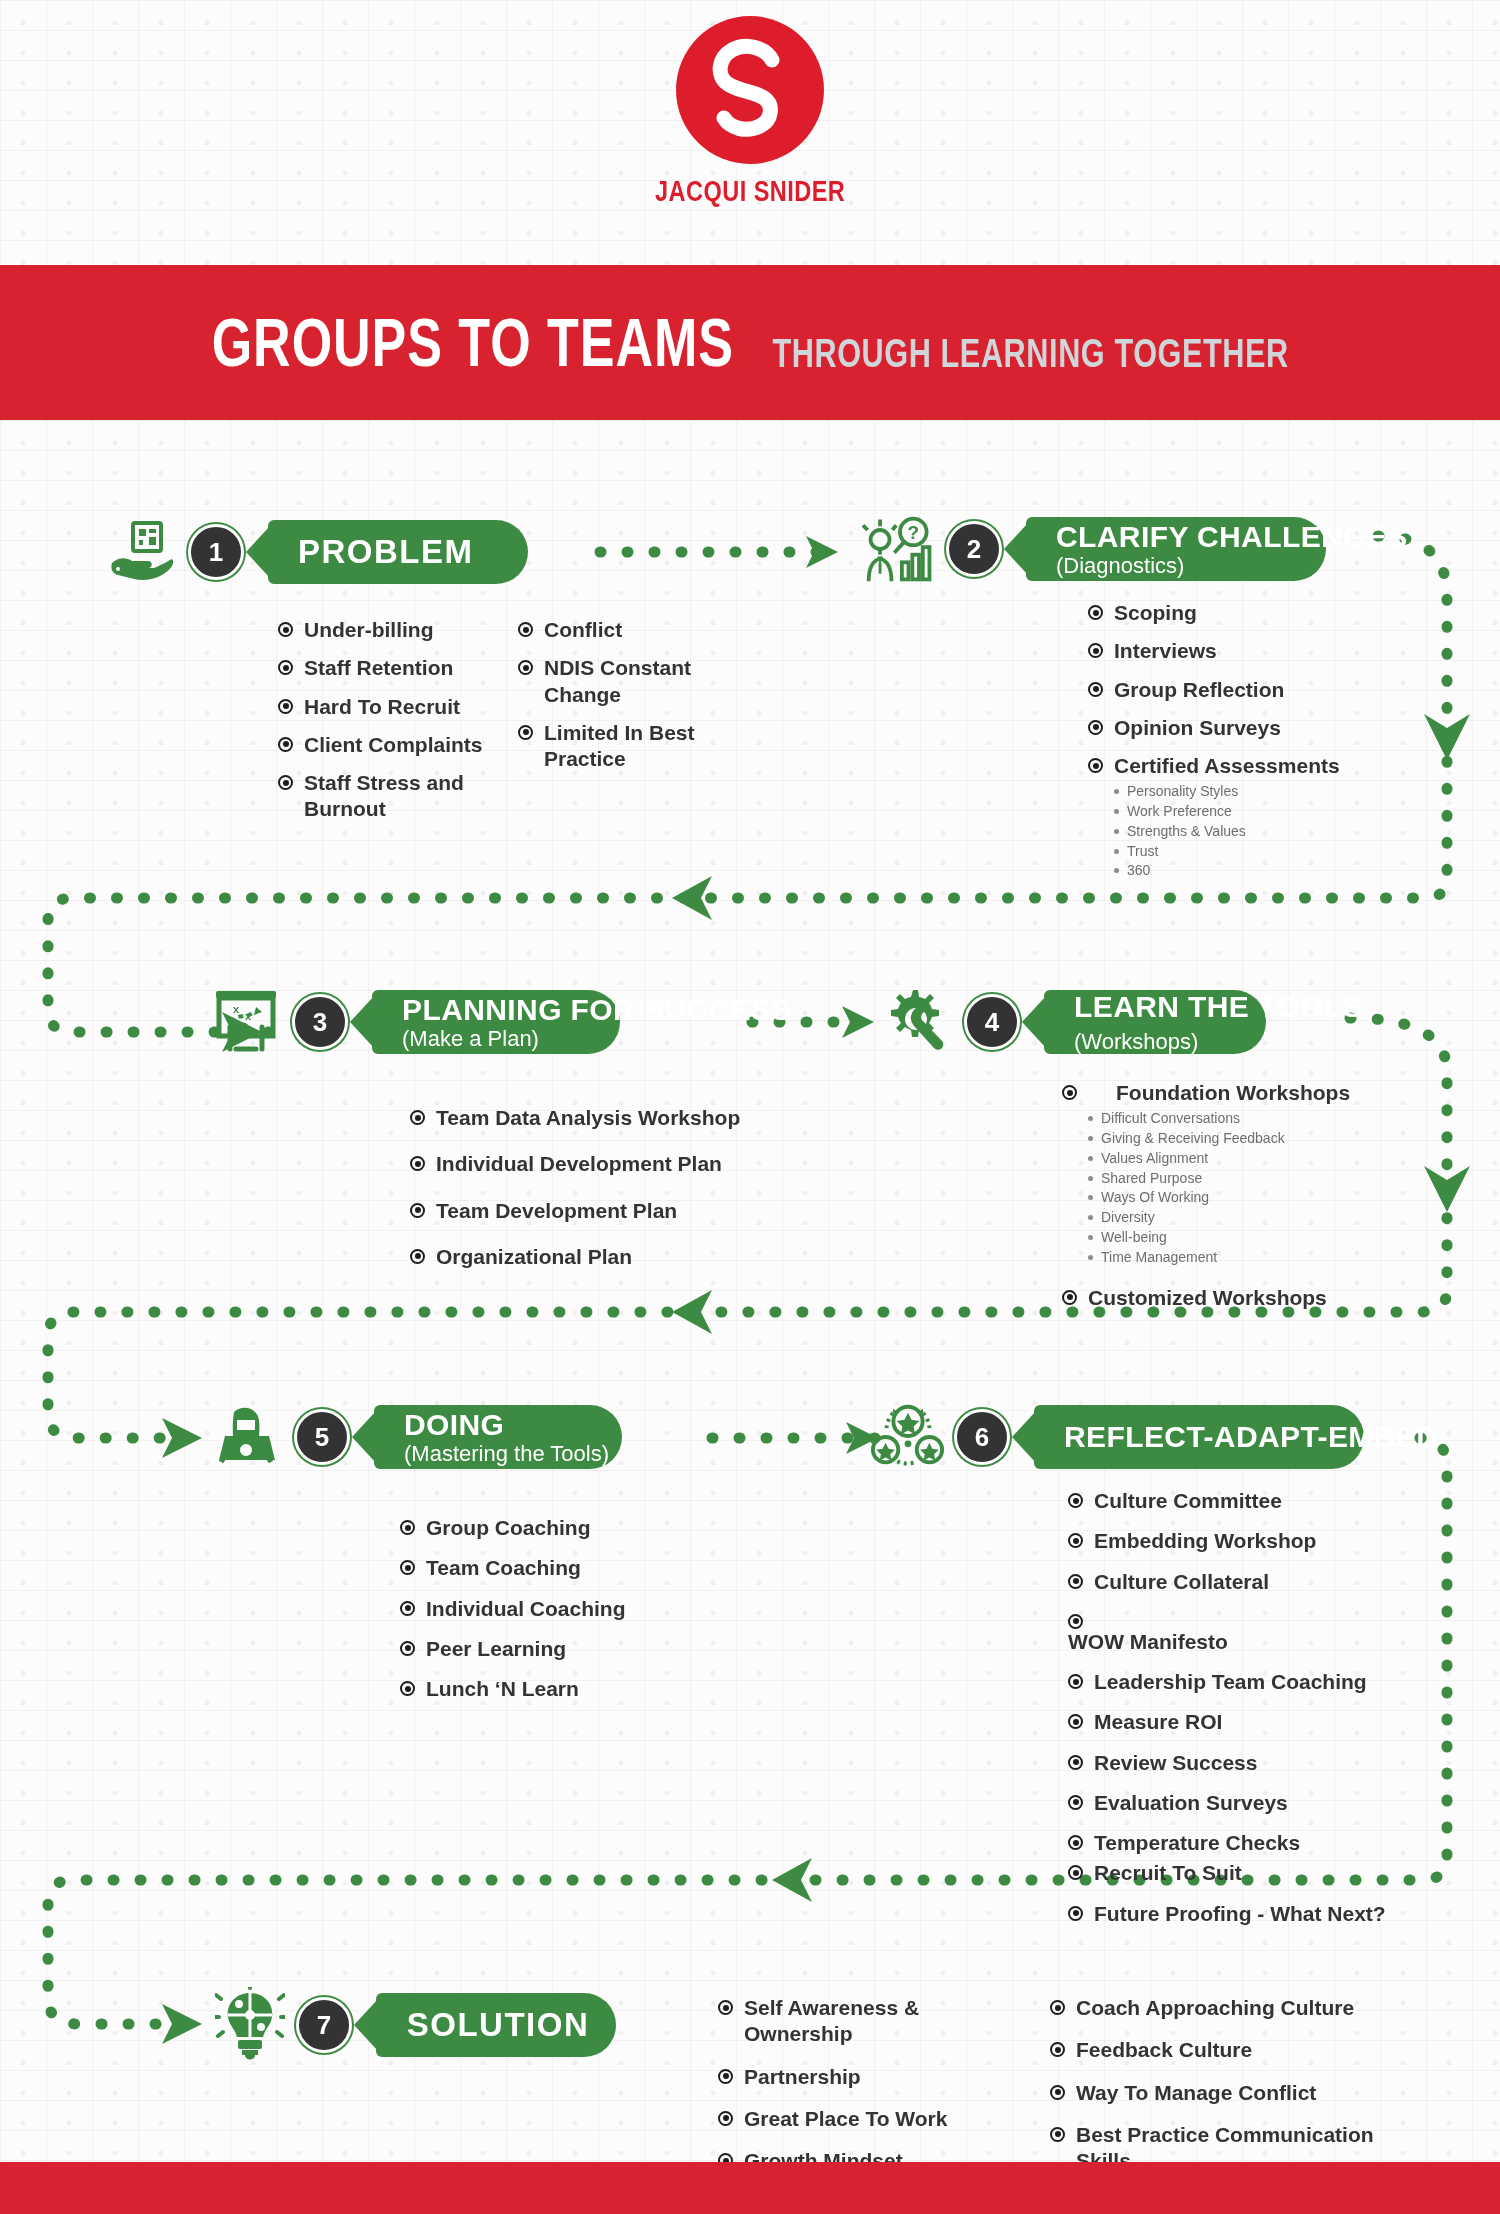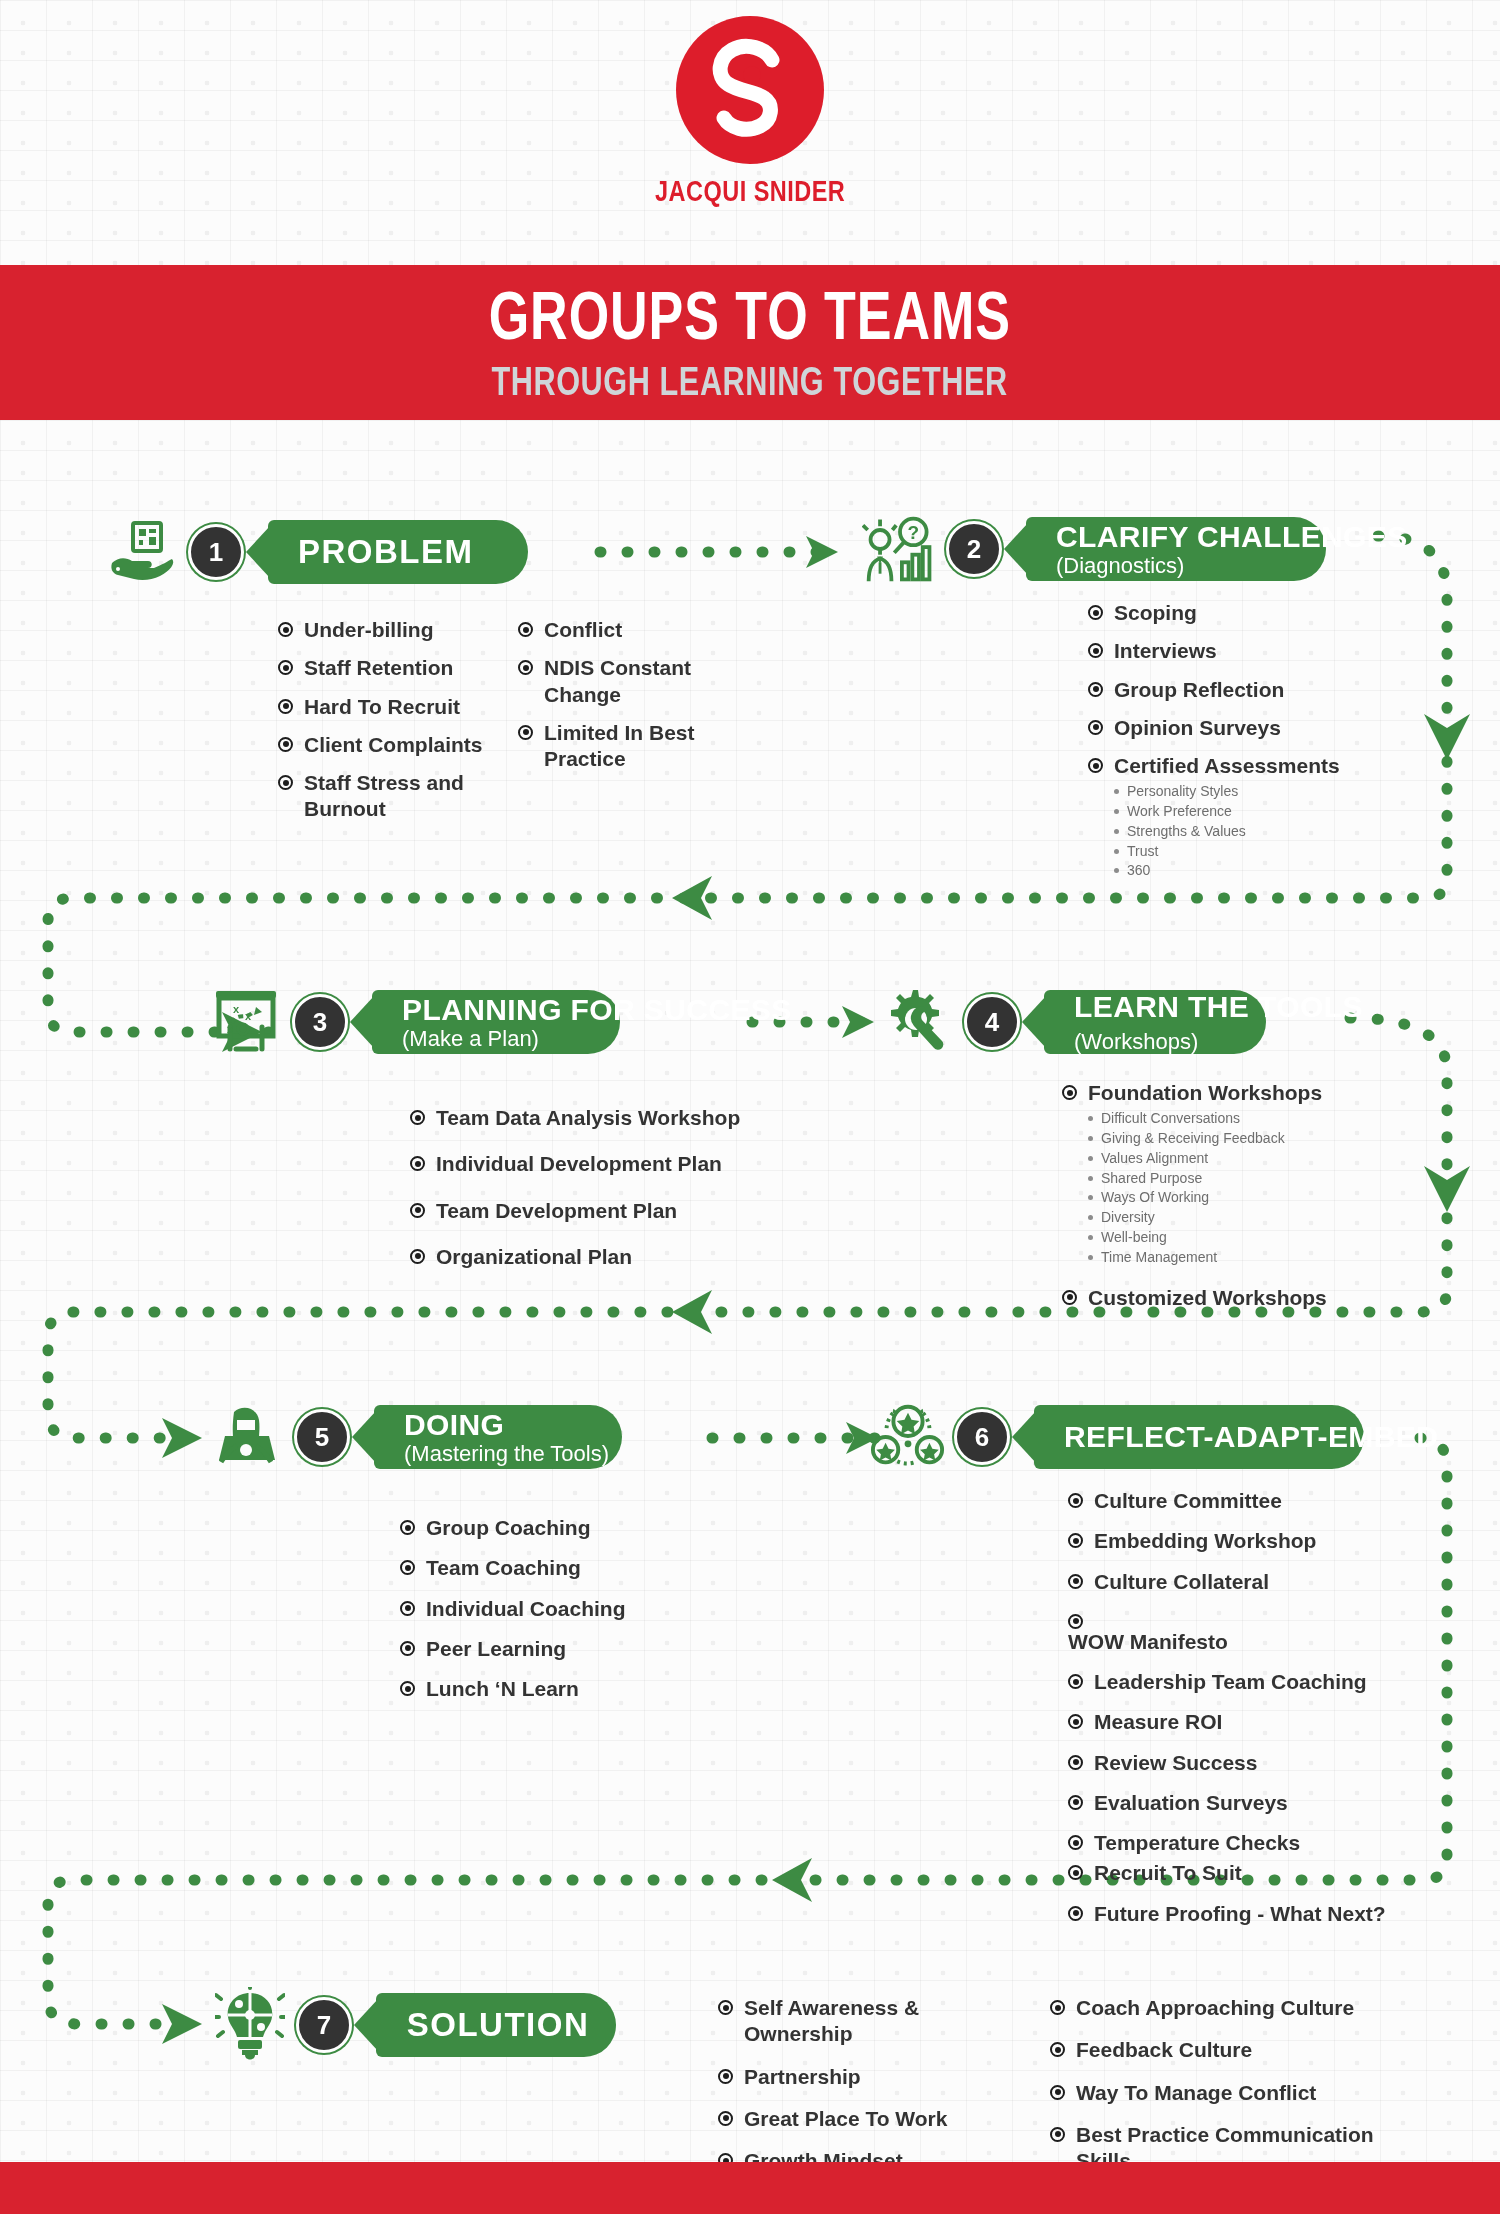--- a/index.html
+++ b/index.html
@@ -54,21 +54,21 @@
     transform: scaleY(1.18) scaleX(0.94);
     transform-origin: center top;
   }
 
   
   #header-banner {
     position: absolute;
     left: 0; top: 265px;
     width: 1500px; height: 155px;
     background: #d8222f;
-    display: flex; flex-direction: column;
+    display: flex; flex-direction: row;
     align-items: center; justify-content: center;
   }
   #header-title {
     color: #ffffff;
     font-size: 56px;
     font-weight: 900;
     letter-spacing: 1px;
     line-height: 1;
     transform: scaleY(1.22) scaleX(0.93);
     font-family: "Liberation Sans", sans-serif;
@@ -485,21 +485,21 @@
     </div>
     <div class="step-badge">4</div>
     <div class="step-banner" style="width:222px;gap:6px;">
       <div class="title">LEARN THE TOOLS</div>
       <div class="subtitle">(Workshops)</div>
     </div>
   </div>
 
   <ul class="bullet-list" style="left:1062px; top:1080px; width:370px;">
     <li style="flex-direction:column; align-items:flex-start; margin-bottom:10px;">
-      <div style="display:flex; align-items:flex-start;">
+      <div style="display:flex; align-items:flex-start;gap:28px;">
         <span class="dot"></span>
           <span>Foundation Workshops</span>
       </div>
       <ul class="sub-list sub-wrap">
         <li>
             <span class="sdot"></span>
             <span>Difficult Conversations</span>
           </li>
         <li>
             <span class="sdot"></span>

